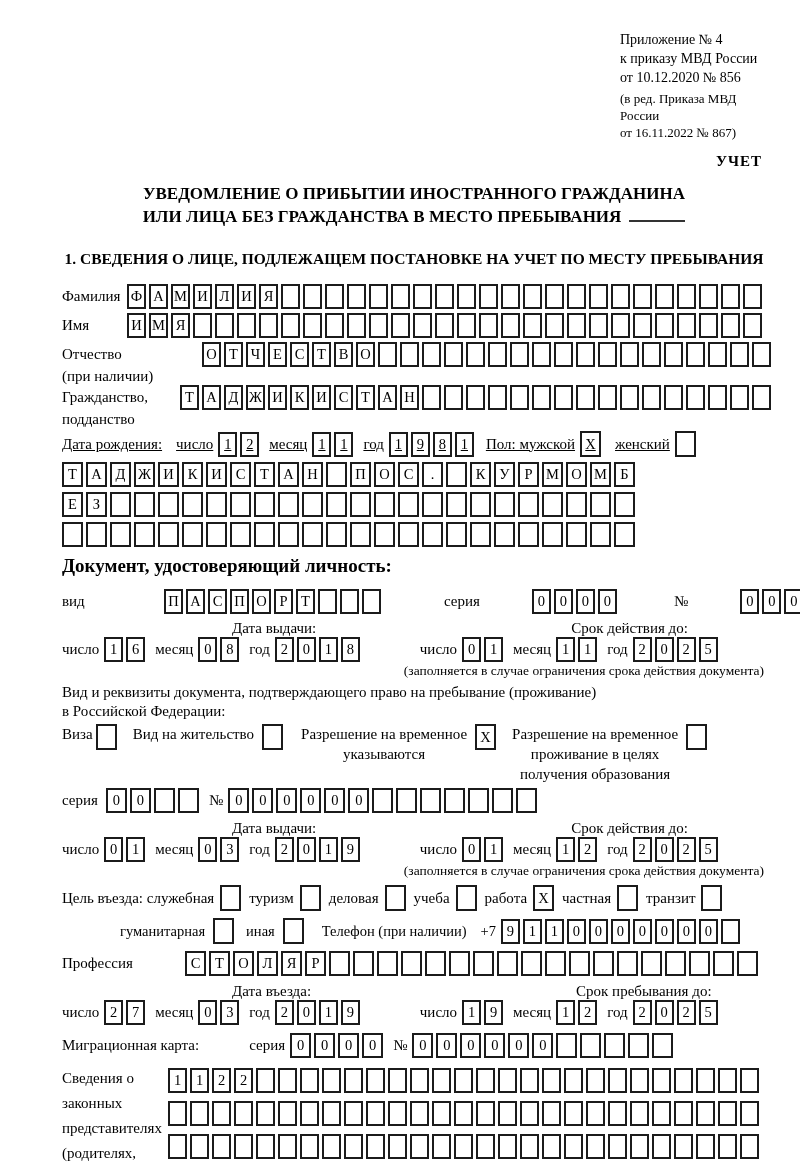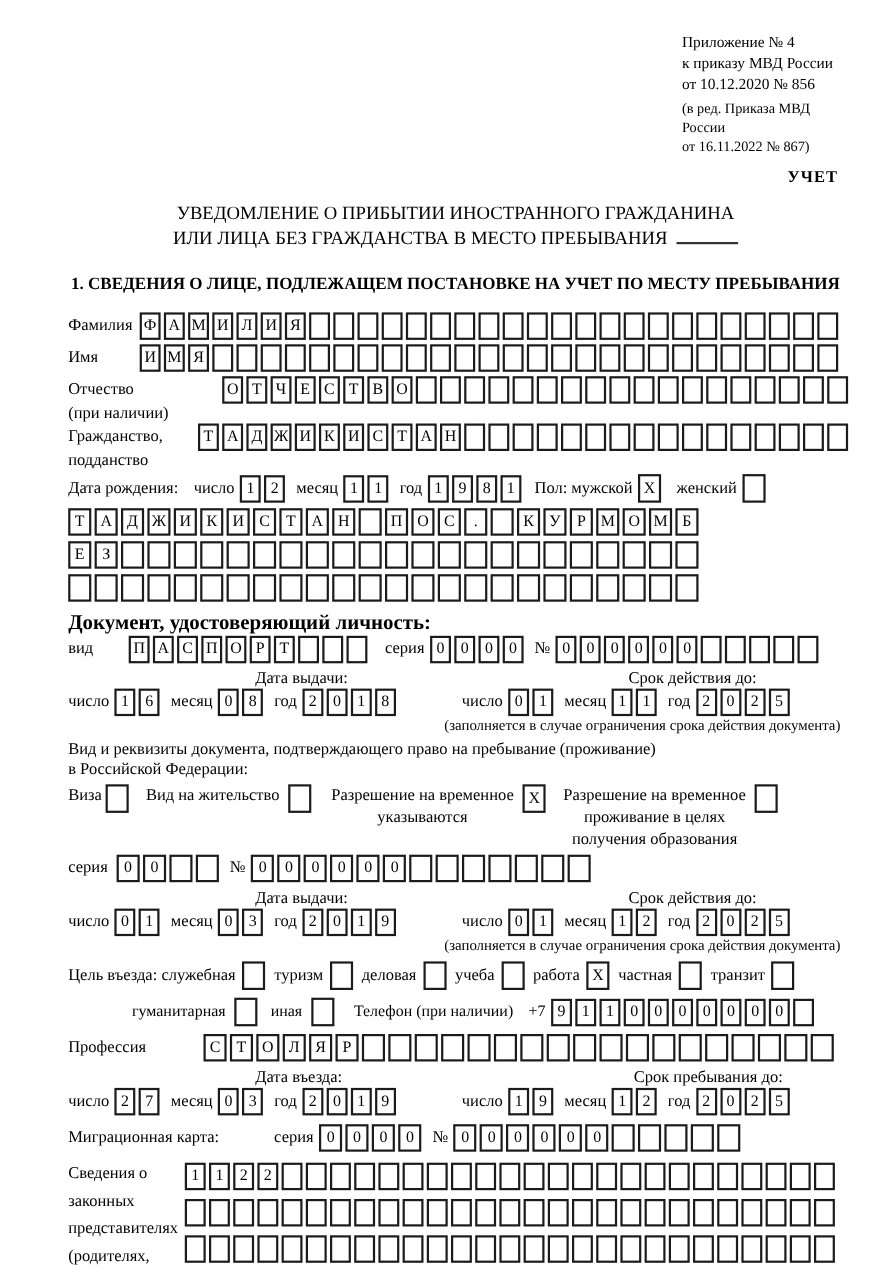--- a/index.html
+++ b/index.html
@@ -5,21 +5,21 @@
   * { box-sizing: border-box; }
   html,body { margin:0; padding:0; background:#ffffff; }
   .page {
     width:800px; height:1163px; margin:0 auto; background:#fff; color:#000;
     font-family:"Liberation Serif","DejaVu Serif",serif; font-size:15px;
     padding:30px 34px 0 62px; overflow:hidden; position:relative;
   }
   .annex { margin-left:558px; line-height:19px; font-size:14px; }
   .annex .edit { font-size:13px; line-height:17px; margin-top:3px; }
   .forma { text-align:right; font-weight:bold; font-size:15px; margin-top:12px; padding-right:4px; letter-spacing:1px; }
-  .title { text-align:center; font-weight:normal; font-size:17px; line-height:23px; margin-top:12px; }
+  .title { text-align:center; font-weight:bold; font-size:17px; line-height:23px; margin-top:12px; }
   .title-underline { display:inline-block; width:56px; border-bottom:2px solid #333; height:14px; margin-left:8px; }
   .section1 { font-weight:bold; font-size:15.5px; margin-top:22px; text-align:center; }
 
   .form { margin-top:16px; }
   .row { display:flex; align-items:center; white-space:nowrap; }
   .lbl { flex:none; }
   .cells { display:inline-flex; gap:3px; flex:none; }
   .cell {
     width:19px; height:25px; border:2px solid #1b1b1b; background:#fff;
     display:inline-flex; align-items:center; justify-content:center;
@@ -193,21 +193,21 @@
           <span class="cell"></span>
           <span class="cell"></span>
           <span class="cell"></span>
           <span class="cell"></span>
           <span class="cell"></span>
           <span class="cell"></span>
         </span>
     </div>
     <div style="line-height:18px; margin-bottom:3px;">подданство</div>
 
-    <div class="row" style="margin-bottom:5px;">
+    <div class="row" style="margin-bottom:5px;text-decoration:underline;">
       <span class="lbl">Дата рождения:</span>
       <span class="dlbl" style="margin-left:14px;">число</span>
       <span class="cells">
           <span class="cell">1</span>
           <span class="cell">2</span>
         </span>
       <span class="dlbl">месяц</span>
       <span class="cells">
           <span class="cell">1</span>
           <span class="cell">1</span>
@@ -303,21 +303,21 @@
             <span class="cell"></span>
             <span class="cell"></span>
             <span class="cell"></span>
             <span class="cell"></span>
           </div>
       </div>
     </div>
 
     <div class="bold" style="text-align:left; font-size:19px; margin-top:4px;">Документ, удостоверяющий личность:</div>
 
-    <div class="row" style="margin-top:0; margin-bottom:5px;">
+    <div class="row" style="margin-top:12px; margin-bottom:5px;gap:47px;">
       <span class="lbl" style="width:55px;">вид</span>
       <span class="cells">
           <span class="cell">П</span>
           <span class="cell">А</span>
           <span class="cell">С</span>
           <span class="cell">П</span>
           <span class="cell">О</span>
           <span class="cell">Р</span>
           <span class="cell">Т</span>
           <span class="cell"></span>

